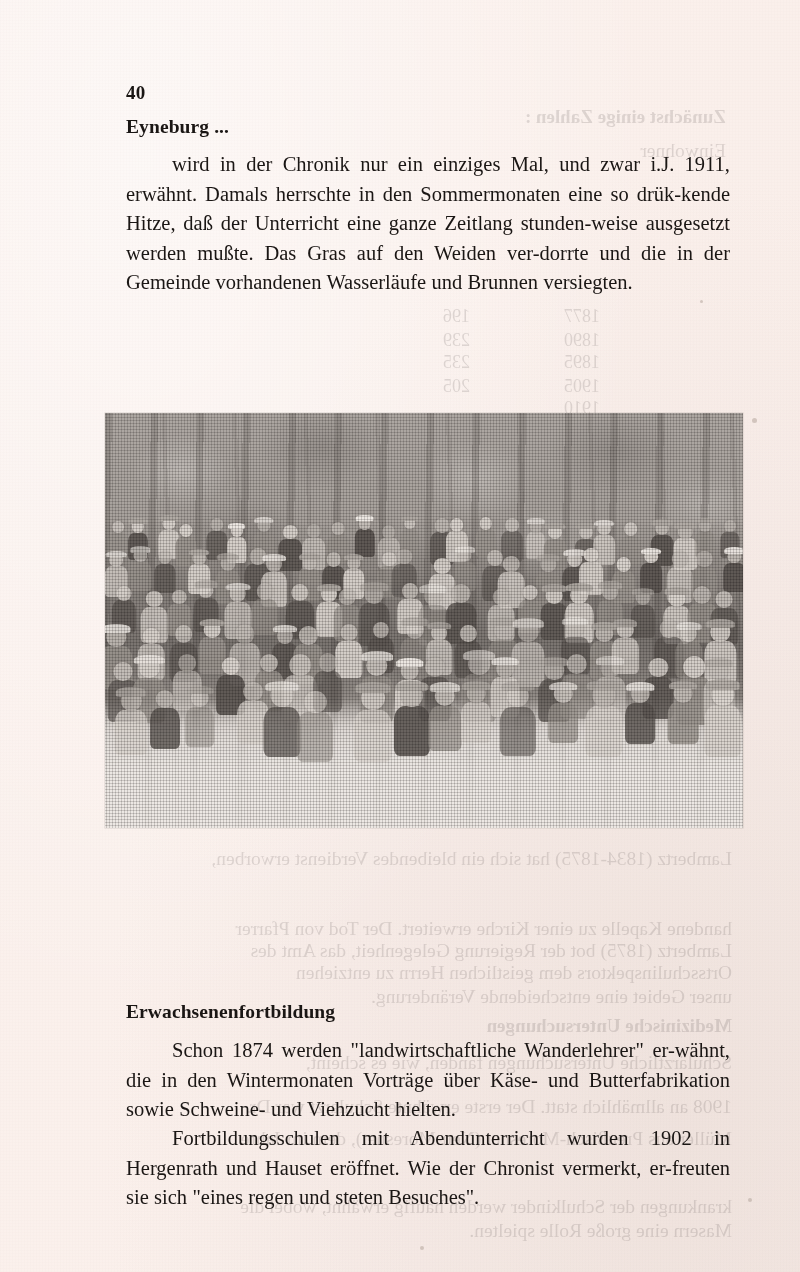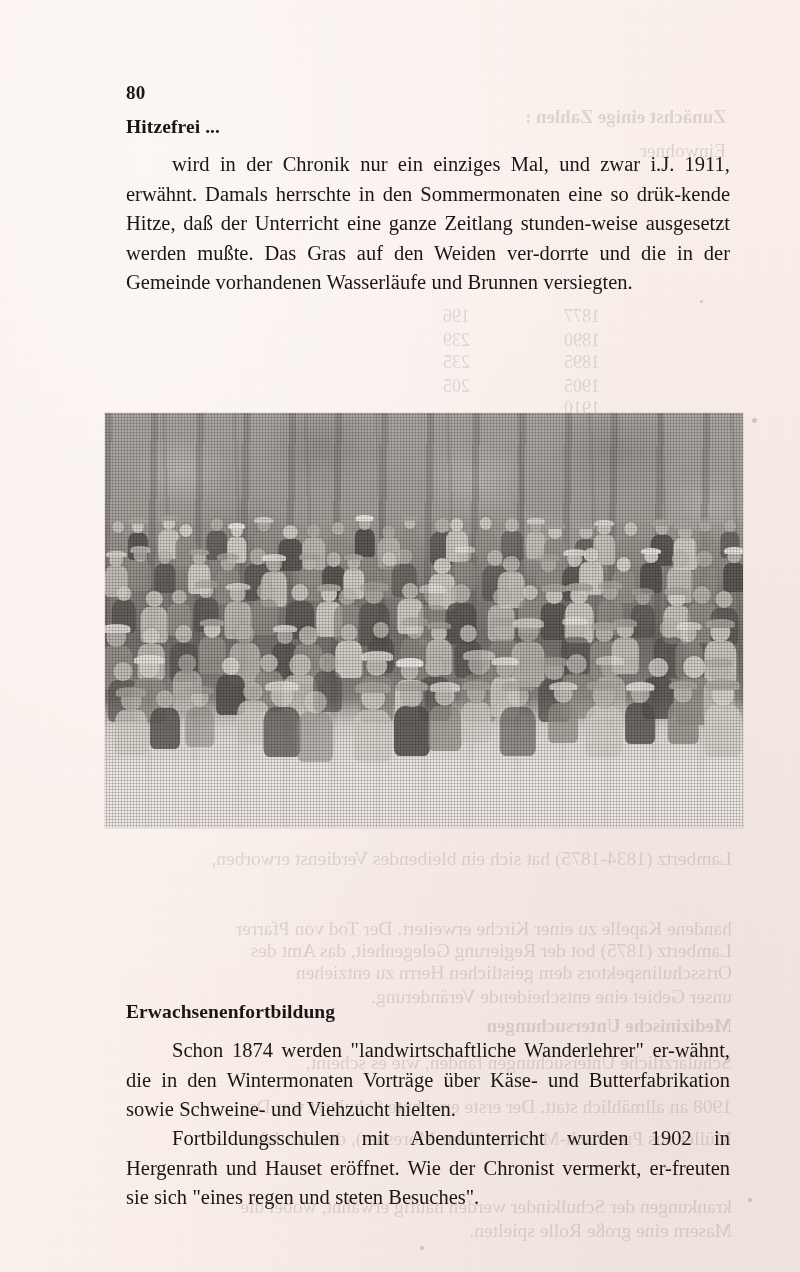--- a/index.html
+++ b/index.html
@@ -248,23 +248,23 @@
       <div class="bleed b-head" style="left: 68px; top: 1015px;">Medizinische Untersuchungen</div>
       <div class="bleed b-body" style="left: 68px; top: 1052px;">Schulärztliche Untersuchungen fanden, wie es scheint,</div>
       <div class="bleed b-body" style="left: 68px; top: 1096px;">1908 an allmählich statt. Der erste erwähnte Schularzt war Dr.</div>
       <div class="bleed b-body" style="left: 68px; top: 1128px;">Müller aus Preußisch-Moresnet (Neu-Moresnet), dem im Jahre</div>
       <div class="bleed b-body" style="left: 68px; top: 1196px;">krankungen der Schulkinder werden häufig erwähnt, wobei die</div>
       <div class="bleed b-body" style="left: 68px; top: 1220px;">Masern eine große Rolle spielten.</div>
     </div>
 
   <div class="content">
 
-    <div class="folio">80</div>
-
-    <div class="heading h-hitzefrei">Hitzefrei ...</div>
+    <div class="folio">40</div>
+
+    <div class="heading h-hitzefrei">Eyneburg ...</div>
 
     <div class="para p-hitzefrei">wird in der Chronik nur ein einziges Mal, und zwar i.J. 1911, erwähnt. Damals herrschte in den Sommermonaten eine so drük-kende Hitze, daß der Unterricht eine ganze Zeitlang stunden-weise ausgesetzt werden mußte. Das Gras auf den Weiden ver-dorrte und die in der Gemeinde vorhandenen Wasserläufe und Brunnen versiegten.</div>
 
     <div class="photo-frame">
       <div class="photo-inner">
         <div class="photo-grad-top"></div>
         <div class="crowd" id="crowd">
             <div class="fig mid" style="left: 3.60531px; top: 106.454px; width: 19.0061px; height: 39.4743px; opacity: 0.63;">
               <div class="body" style="width: 19.0061px; height: 26.053px; top: 13.4212px;"></div>
               <div class="head" style="width: 11.7838px; height: 11.7838px; top: 1.97371px; background: rgb(221, 215, 209);"></div>

